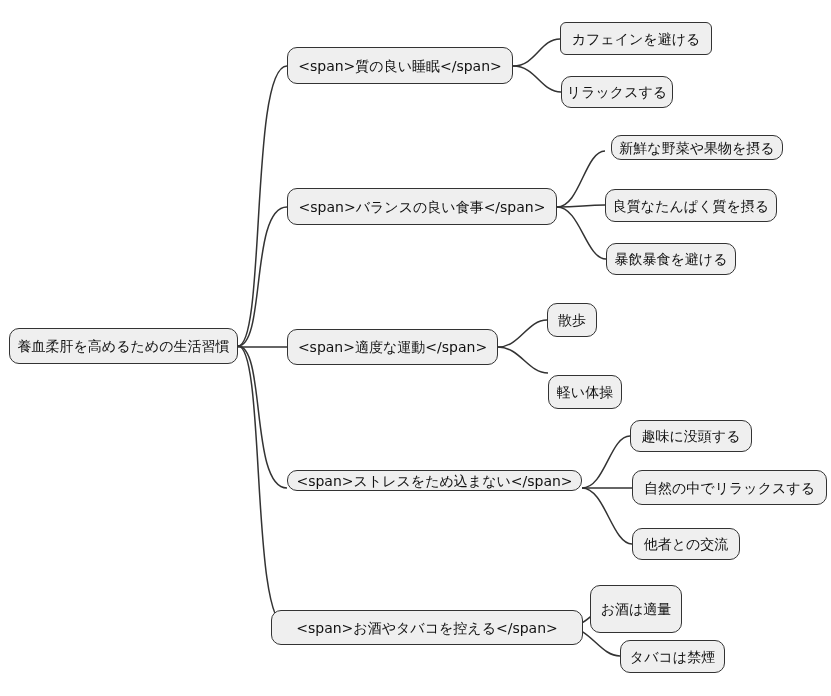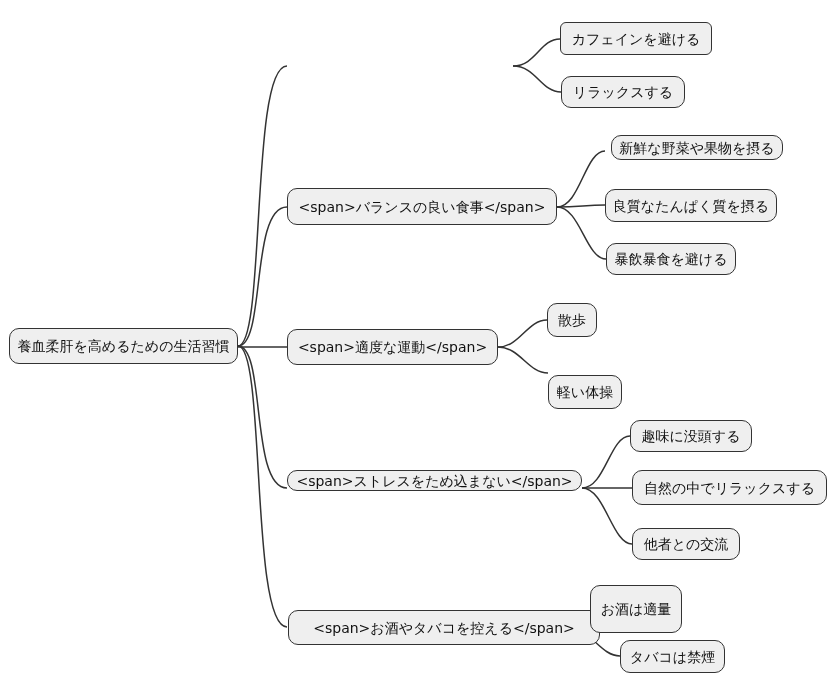--- a/index.html
+++ b/index.html
@@ -57,34 +57,35 @@
     <path d="M498 347 C520 347 528 373 548 373"></path>
     <path d="M582 488 C605 488 610 436 630 436"></path>
     <path d="M582 488 C605 488 612 488 632 488"></path>
     <path d="M582 488 C605 488 612 544 632 544"></path>
     <path d="M567 627 C590 627 598 601 618 601"></path>
     <path d="M567 627 C590 627 600 656 620 656"></path>
   </svg>
 
   <div class="node" style="left:9px;   top:328px; width:229px; height:36px;">養血柔肝を高めるための生活習慣</div>
 
+  <div class="node" style="left:287px; top:47px;  width:226px; height:37px;">&lt;span&gt;質の良い睡眠&lt;/span&gt;</div>
   <div class="node" style="left:560px; top:22px;  width:152px; height:33px;border-radius:6px;">カフェインを避ける</div>
-  <div class="node" style="left:561px; top:76px;  width:124px; height:32px;">リラックスする</div>
+  <div class="node" style="left:561px; top:76px;  width:112px; height:32px;">リラックスする</div>
 
   <div class="node" style="left:287px; top:188px; width:270px; height:37px;">&lt;span&gt;バランスの良い食事&lt;/span&gt;</div>
   <div class="node" style="left:611px; top:135px; width:172px; height:25px;">新鮮な野菜や果物を摂る</div>
   <div class="node" style="left:605px; top:189px; width:172px; height:33px;">良質なたんぱく質を摂る</div>
   <div class="node" style="left:606px; top:243px; width:130px; height:32px;">暴飲暴食を避ける</div>
 
   <div class="node" style="left:287px; top:329px; width:211px; height:36px;">&lt;span&gt;適度な運動&lt;/span&gt;</div>
   <div class="node" style="left:547px; top:303px; width:50px;  height:34px;">散歩</div>
   <div class="node" style="left:548px; top:375px; width:74px;  height:34px;">軽い体操</div>
 
   <div class="node" style="left:287px; top:470px; width:295px; height:21px;">&lt;span&gt;ストレスをため込まない&lt;/span&gt;</div>
   <div class="node" style="left:630px; top:420px; width:122px; height:32px;">趣味に没頭する</div>
   <div class="node" style="left:632px; top:470px; width:195px; height:35px;">自然の中でリラックスする</div>
   <div class="node" style="left:632px; top:528px; width:108px; height:32px;">他者との交流</div>
 
-  <div class="node" style="left:288px; top:610px; width:312px; height:35px;">&lt;span&gt;お酒やタバコを控える&lt;/span&gt;</div>
+  <div class="node" style="left:271px; top:610px; width:312px; height:35px;">&lt;span&gt;お酒やタバコを控える&lt;/span&gt;</div>
   <div class="node" style="left:590px; top:585px; width:92px;  height:48px;">お酒は適量</div>
   <div class="node" style="left:620px; top:640px; width:105px; height:33px;">タバコは禁煙</div>
 
 </div>
 
 </body></html>

